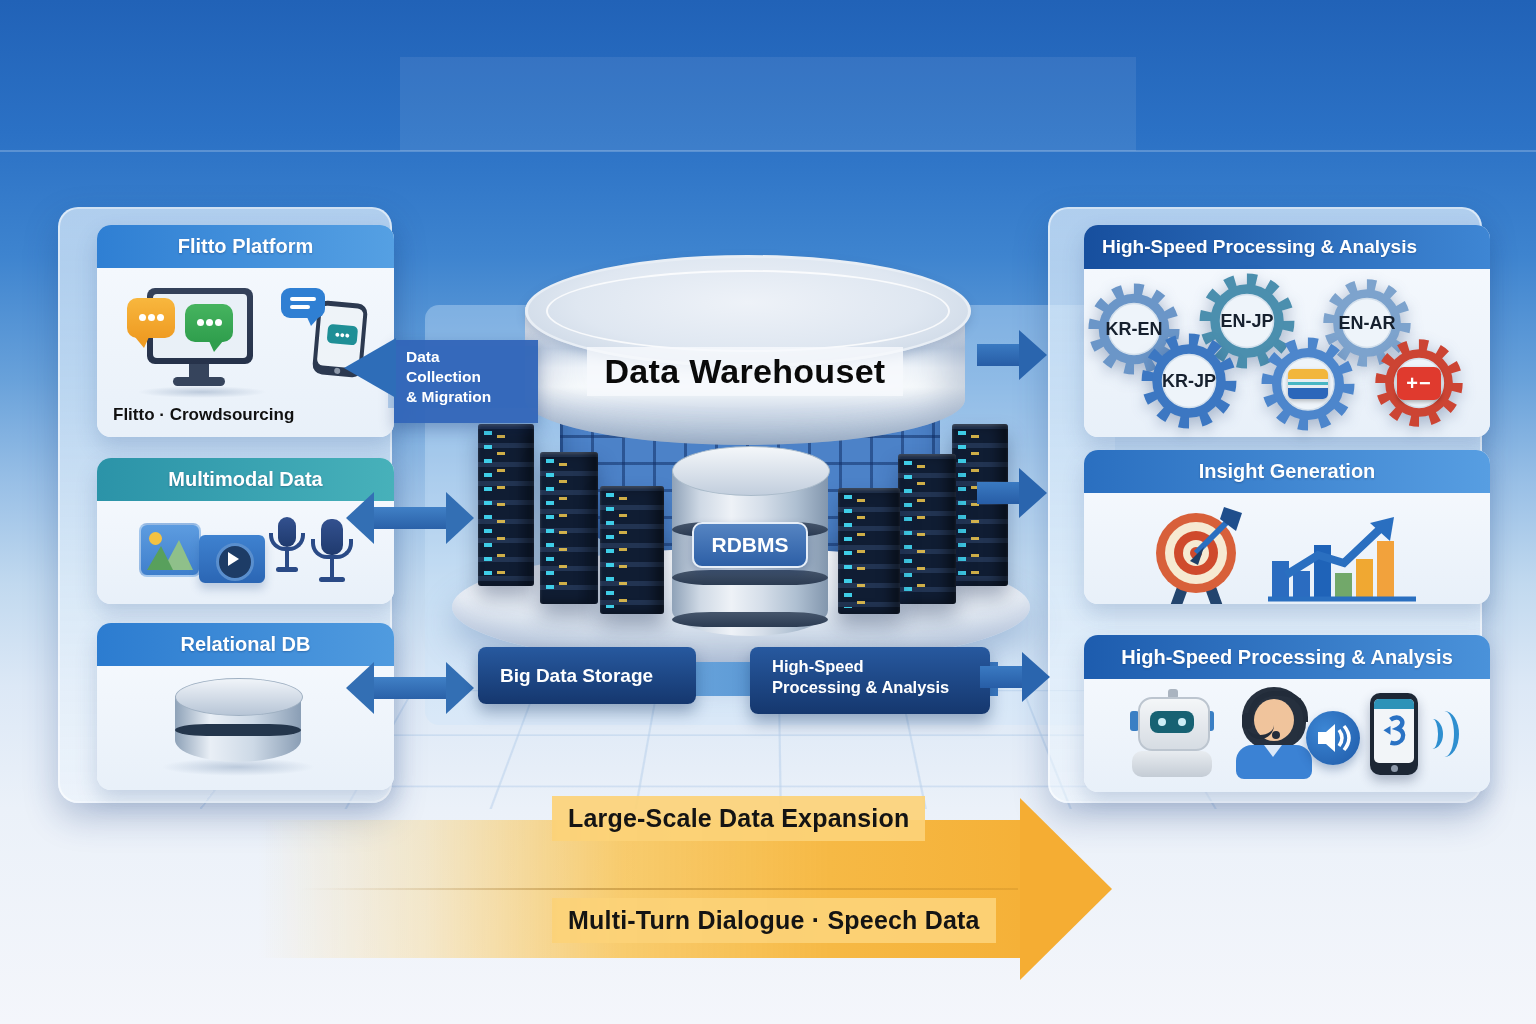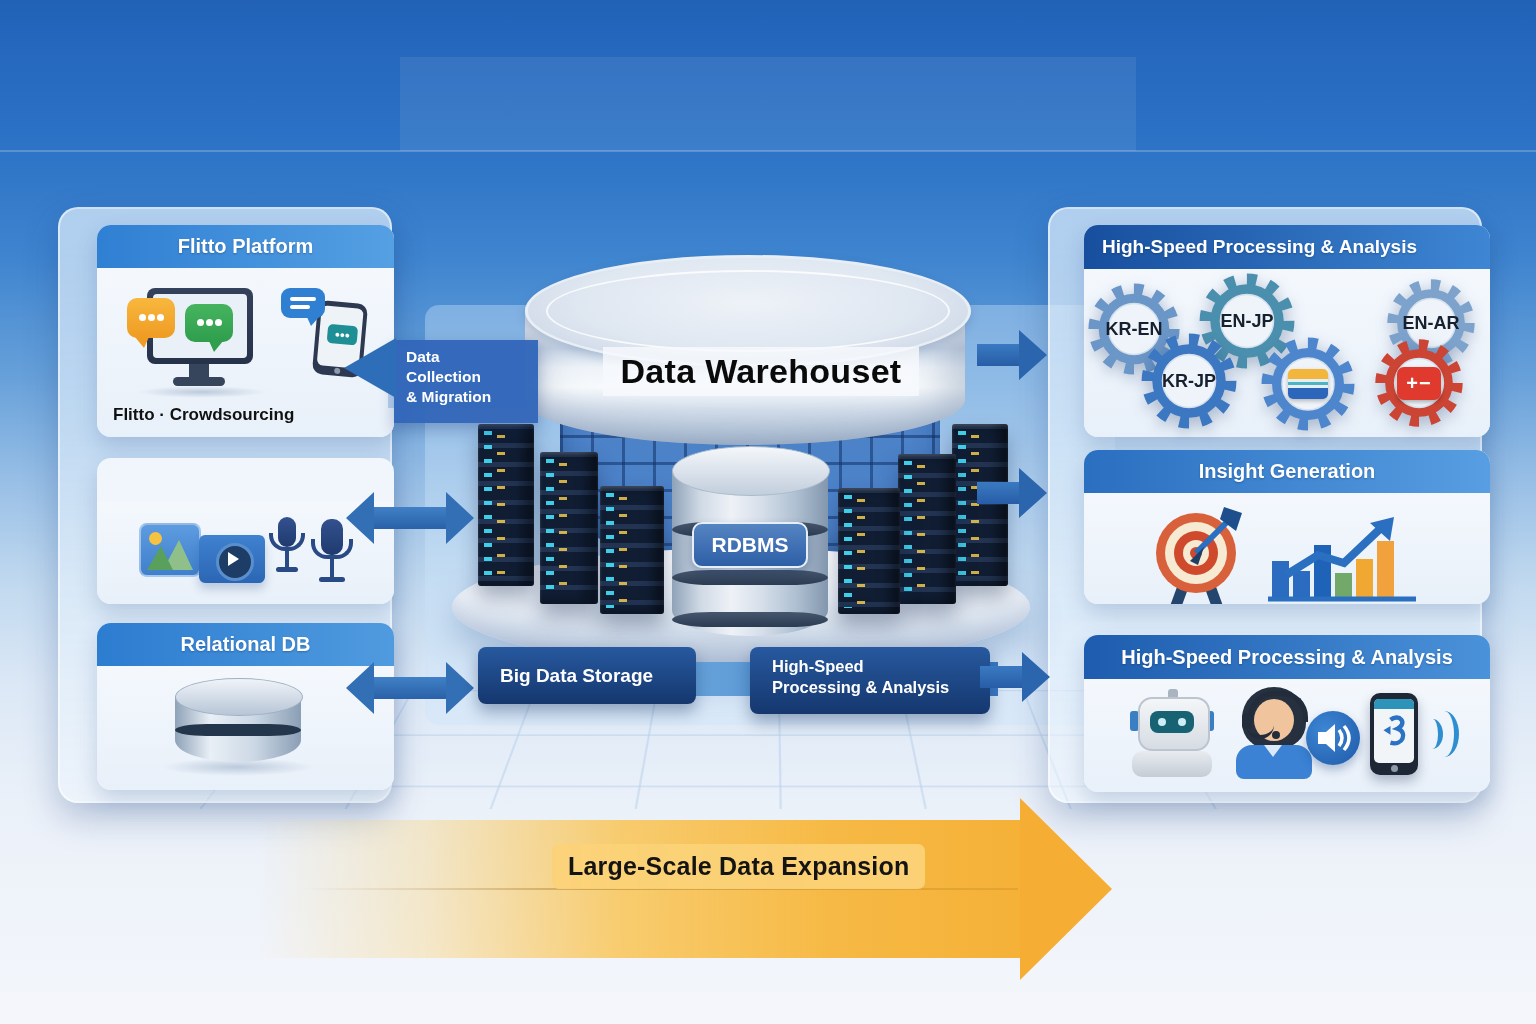--- a/index.html
+++ b/index.html
@@ -137,21 +137,21 @@
   .cyl-body{left:0;top:52px;width:440px;height:138px;
     background:linear-gradient(180deg,#fdfeff 0%,#eef2f8 16%,#c9d6e7 30%,#eef3f9 44%,#f7fafc 58%,
       #d4deeb 74%,#b9c9dc 90%,#a7b9cf 100%);
     border-radius:0 0 50% 50% / 0 0 46px 46px;
     box-shadow:inset -22px 0 34px rgba(120,140,170,.35), inset 22px 0 34px rgba(120,140,170,.25);}
   .cyl-top{left:0;top:0;width:440px;height:106px;border-radius:50%;
     background:radial-gradient(ellipse at 50% 42%,#eef2f8 0%,#dfe7f1 55%,#c2cfdf 100%);
     border:3px solid #e8eef5;box-shadow:0 4px 10px rgba(60,90,140,.25);}
   .cyl-top::after{content:"";position:absolute;left:18px;top:12px;right:18px;bottom:12px;
     border-radius:50%;border:2px solid rgba(255,255,255,.8);}
-  .cyl-label{left:16px;top:92px;width:100%;text-align:center;z-index:6;}
+  .cyl-label{left:0;top:92px;width:100%;text-align:center;z-index:6;}
   .cyl-label span{display:inline-block;padding:5px 18px;background:rgba(246,249,252,.82);
     font-size:34px;font-weight:800;color:#0a0a0a;letter-spacing:.3px;}
 
   
   .tower{position:absolute;border-radius:3px;
     background:repeating-linear-gradient(180deg,#223452 0 5px,#101d33 5px 19px);
     box-shadow:inset -9px 0 13px rgba(0,0,0,.5), inset 0 2px 3px rgba(255,255,255,.22),
       0 12px 20px rgba(20,40,80,.35);}
   .tower::before{content:"";position:absolute;left:6px;top:7px;bottom:6px;width:8px;
     background:repeating-linear-gradient(180deg,#41d6f0 0 4px,transparent 4px 14px);opacity:.95;}
@@ -210,21 +210,21 @@
     padding:9px 0 0 22px;white-space:pre-line;}
 
   
   .gear{position:absolute;}
   .gear svg{position:absolute;left:0;top:0;width:100%;height:100%;
     filter:drop-shadow(0 5px 7px rgba(30,60,110,.3));}
   .gear-label{position:absolute;left:0;top:0;width:100%;height:100%;display:flex;
     align-items:center;justify-content:center;font-weight:800;font-size:18px;color:#16202e;}
   #gear1{left:1085px;top:280px;width:98px;height:98px;color:#6b96c8;}
   #gear2{left:1196px;top:270px;width:102px;height:102px;color:#4b8fae;}
-  #gear3{left:1384px;top:276px;width:94px;height:94px;color:#7da3cd;}
+  #gear3{left:1320px;top:276px;width:94px;height:94px;color:#7da3cd;}
   #gear4{left:1138px;top:330px;width:102px;height:102px;color:#3c77c2;}
   #gear5{left:1258px;top:334px;width:100px;height:100px;color:#4d86cc;}
   #gear6{left:1372px;top:336px;width:94px;height:94px;color:#cc4433;}
   .flag-chip{width:40px;height:30px;border-radius:5px;
     background:linear-gradient(180deg,#f2b63c 0 32%,#e8edf2 32% 44%,#49b6c4 44% 54%,#e8edf2 54% 62%,#2b66ba 62% 100%);
     box-shadow:0 2px 4px rgba(0,0,0,.25);}
   .pm-chip{width:44px;height:33px;border-radius:7px;background:#e03a2e;color:#fff;font-weight:800;
     font-size:20px;display:flex;align-items:center;justify-content:center;letter-spacing:1px;
     box-shadow:0 2px 4px rgba(0,0,0,.3);}
   .gear-center{position:absolute;left:0;top:0;width:100%;height:100%;display:flex;
@@ -273,21 +273,21 @@
   
   .y-body{left:258px;top:820px;width:762px;height:138px;z-index:2;
     background:linear-gradient(90deg,rgba(252,217,137,0) 0%,rgba(251,208,112,.35) 22%,
       rgba(249,196,84,.85) 48%,#f6b945 75%,#f5b138 100%);}
   .y-head{left:1020px;top:798px;border-width:91px 0 91px 92px;
     border-color:transparent transparent transparent #f5ad33;z-index:2;}
   .y-divider{left:300px;top:888px;width:718px;height:2px;z-index:3;
     background:linear-gradient(90deg,transparent,rgba(140,90,10,.35) 40%,rgba(140,90,10,.15));}
   .y-band{position:absolute;z-index:3;padding:8px 16px;background:rgba(252,210,120,.92);
     font-size:25px;font-weight:800;color:#141414;letter-spacing:.2px;}
-  #yb1{left:552px;top:844px;border-radius:7px;} #yb2{left:552px;top:898px;}
+  #yb1{left:552px;top:796px;} #yb2{left:552px;top:898px;}
 </style>
 </head>
 <body>
 
 <svg style="position:absolute;width:0;height:0" aria-hidden="true">
   <defs>
     <symbol id="gear-shape" viewBox="0 0 100 100">
       <circle cx="50" cy="50" r="40" fill="none" stroke="currentColor" stroke-width="13" stroke-dasharray="9.4 11.5"></circle>
       <circle cx="50" cy="50" r="36" fill="currentColor"></circle>
       <circle cx="50" cy="50" r="26" fill="#eef4fa" stroke="#d4e0ec" stroke-width="1.5"></circle>
@@ -330,20 +330,21 @@
         <div class="abs phone1-dot"></div>
       </div>
       <div class="abs bubble b-blue">
           <span class="tail"></span>
         </div>
       <div class="caption">Flitto · Crowdsourcing</div>
     </div>
   </div>
 
   <div class="abs card" id="card-multi">
+    <div class="card-header h-teal">Multimodal Data</div>
     <div class="card-body">
       <div class="abs img-icon">
         <div class="abs img-sun"></div>
         <div class="abs img-mtn2"></div>
         <div class="abs img-mtn1"></div>
       </div>
       <div class="abs vid-icon">
         <div class="abs vid-lens"></div>
         <div class="abs vid-play"></div>
       </div>
@@ -553,14 +554,15 @@
       </div>
       <div class="wave wv1"></div>
       <div class="wave wv2"></div>
     </div>
   </div>
 
   <div class="abs y-body"></div>
   <div class="abs tri y-head"></div>
   <div class="abs y-divider"></div>
   <div class="y-band" id="yb1">Large-Scale Data Expansion</div>
+  <div class="y-band" id="yb2">Multi-Turn Dialogue · Speech Data</div>
 
 </div>
 
 </body></html>

